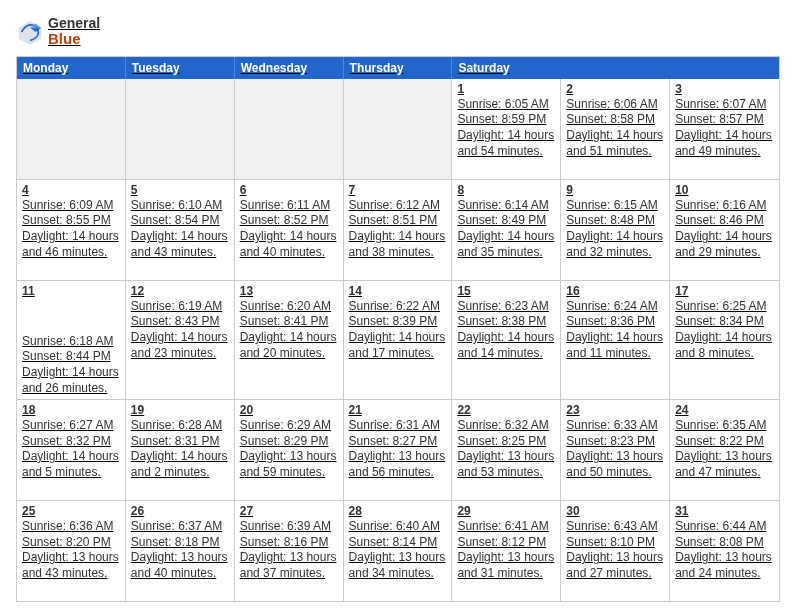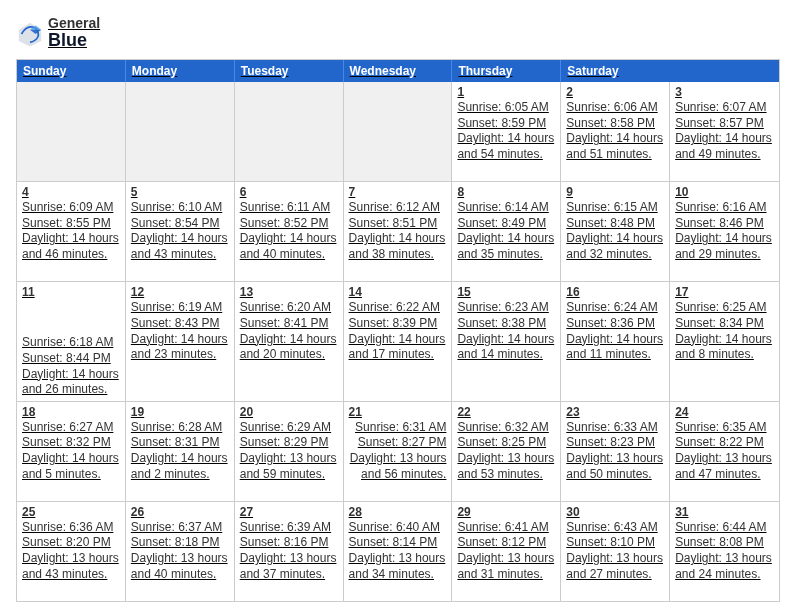--- a/index.html
+++ b/index.html
@@ -33,23 +33,23 @@
       display: flex;
       flex-direction: column;
       line-height: 1.1;
     }
     .logo-general {
       font-size: 14px;
       font-weight: bold;
       color: #333;
     }
     .logo-blue {
-      font-size: 18px;
+      font-size: 15px;
       font-weight: bold;
-      color: #0f172a;
+      color: #c2410c;
     }
     .logo-icon {
       width: 28px;
       height: 28px;
       margin-right: 2px;
     }
     .title-block {
       text-align: right;
     }
     .month-title {
@@ -136,21 +136,20 @@
       </svg>
       <div class="logo-text">
         <span class="logo-general">General</span>
         <span class="logo-blue">Blue</span>
       </div>
     </div>
   </div>
 
   <div class="calendar">
     <div class="cal-header">
-    <div class="cal-header-cell">Sunday</div>
         <div class="cal-header-cell">Monday</div>
         <div class="cal-header-cell">Tuesday</div>
         <div class="cal-header-cell">Wednesday</div>
         <div class="cal-header-cell">Thursday</div>
         <div class="cal-header-cell">Saturday</div>
       </div>
     <div class="cal-body">
     <div class="cal-row">
           <div class="cal-cell shaded empty"></div>
           <div class="cal-cell shaded empty"></div>
@@ -297,21 +296,21 @@
           </div>
           <div class="cal-cell">
             <div class="day-num">20</div>
             <div class="day-info" style="white-space: pre-line;">Sunrise: 6:29 AM
 Sunset: 8:29 PM
 Daylight: 13 hours
 and 59 minutes.</div>
           </div>
           <div class="cal-cell">
             <div class="day-num">21</div>
-            <div class="day-info" style="white-space: pre-line; text-align: right;">Sunrise: 6:31 AM
+            <div class="day-info" style="white-space: pre-line;">Sunrise: 6:31 AM
 Sunset: 8:27 PM
 Daylight: 13 hours
 and 56 minutes.</div>
           </div>
           <div class="cal-cell">
             <div class="day-num">22</div>
             <div class="day-info" style="white-space: pre-line;">Sunrise: 6:32 AM
 Sunset: 8:25 PM
 Daylight: 13 hours
 and 53 minutes.</div>

